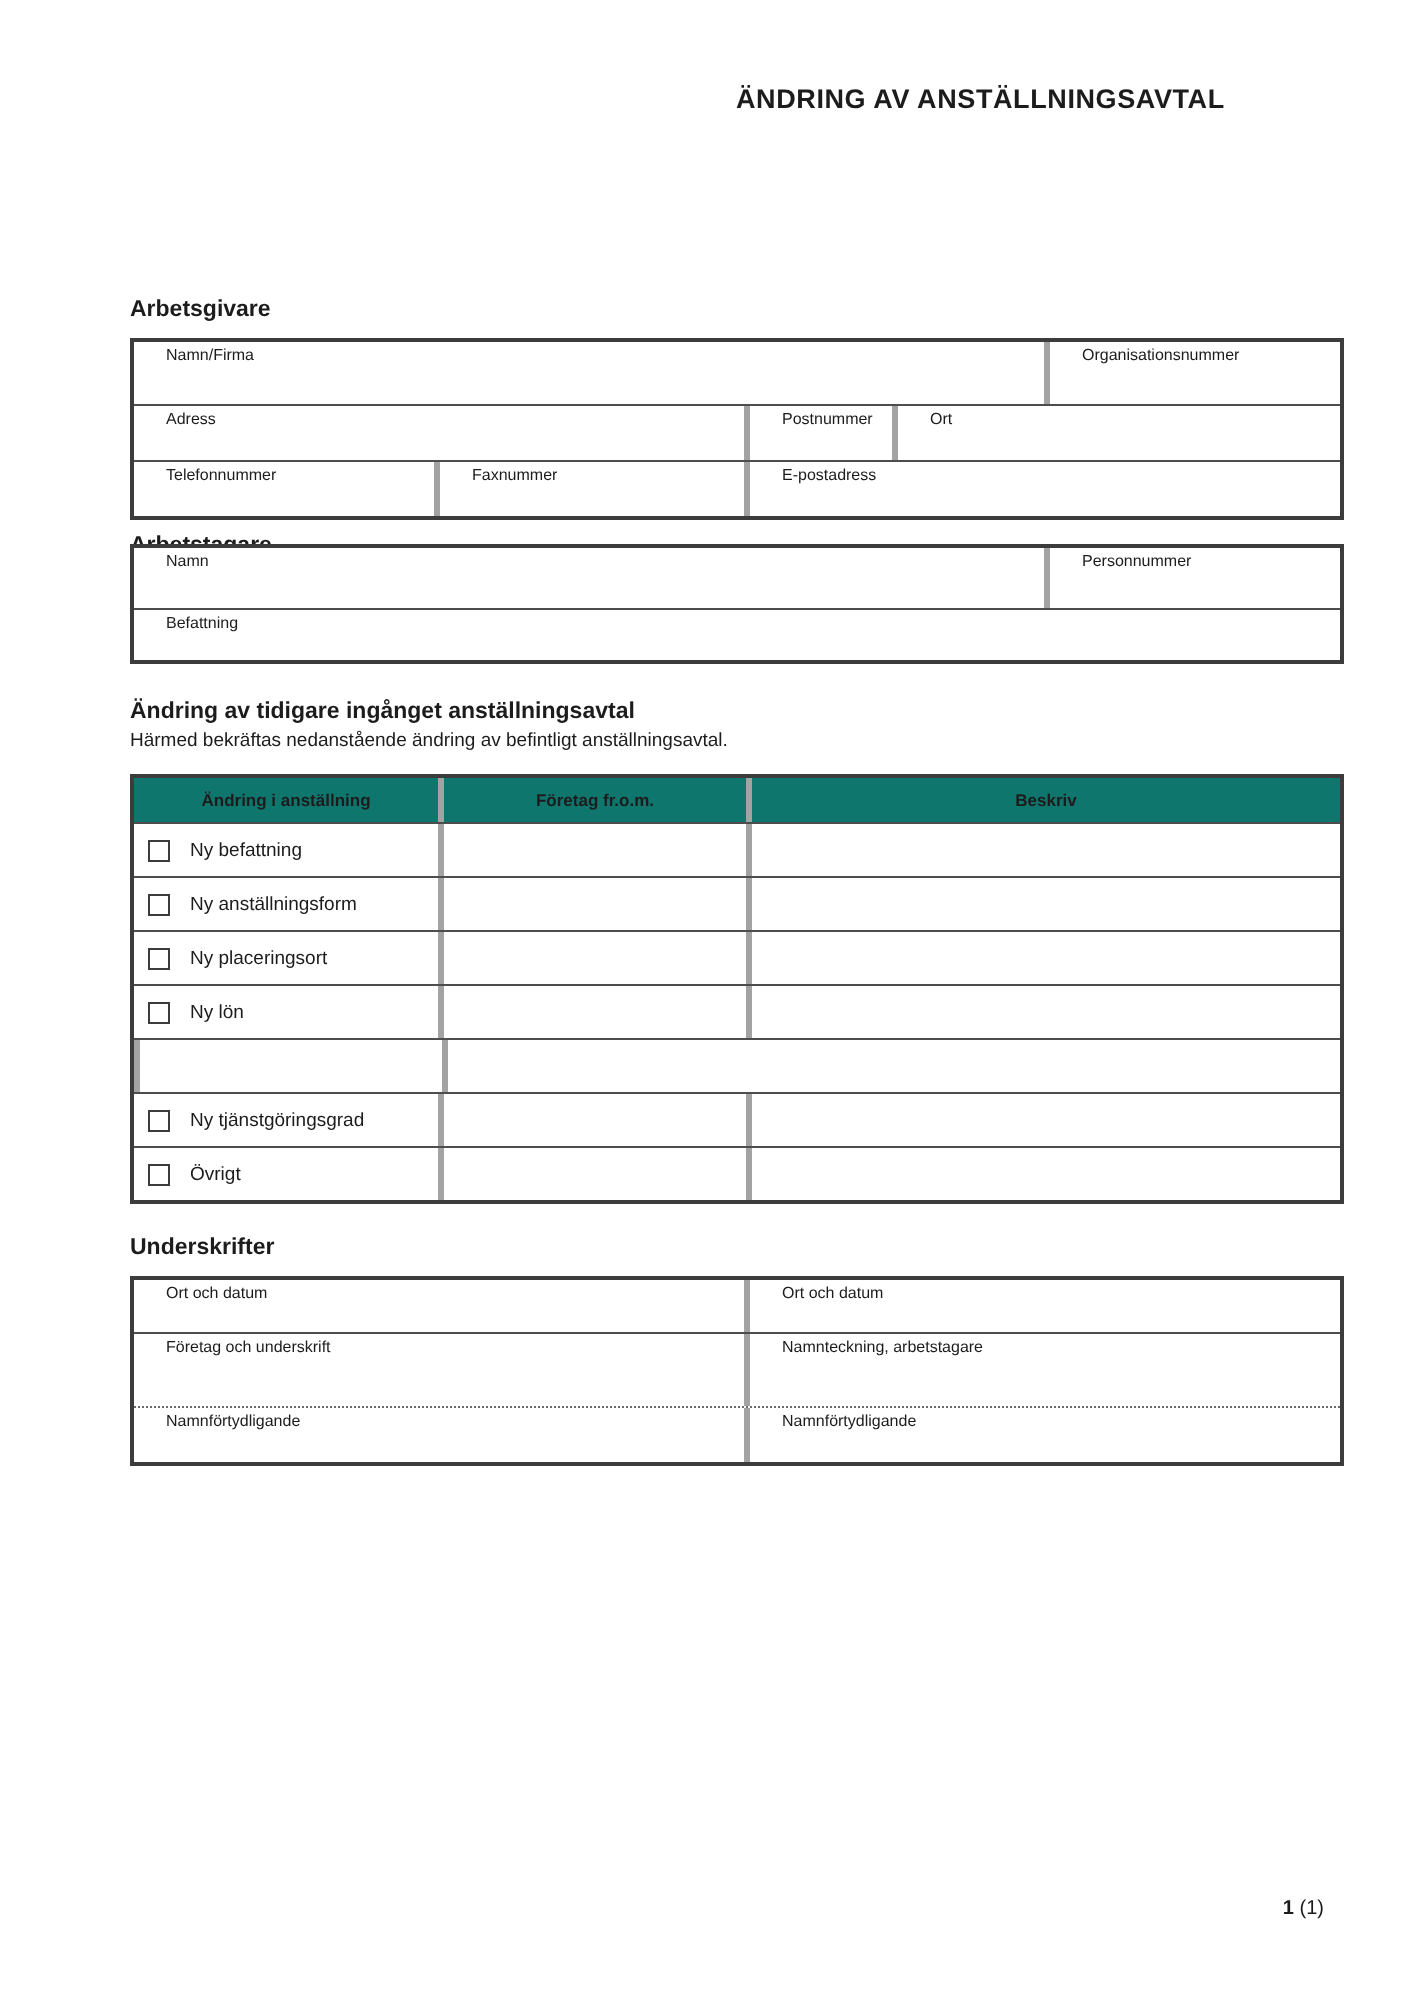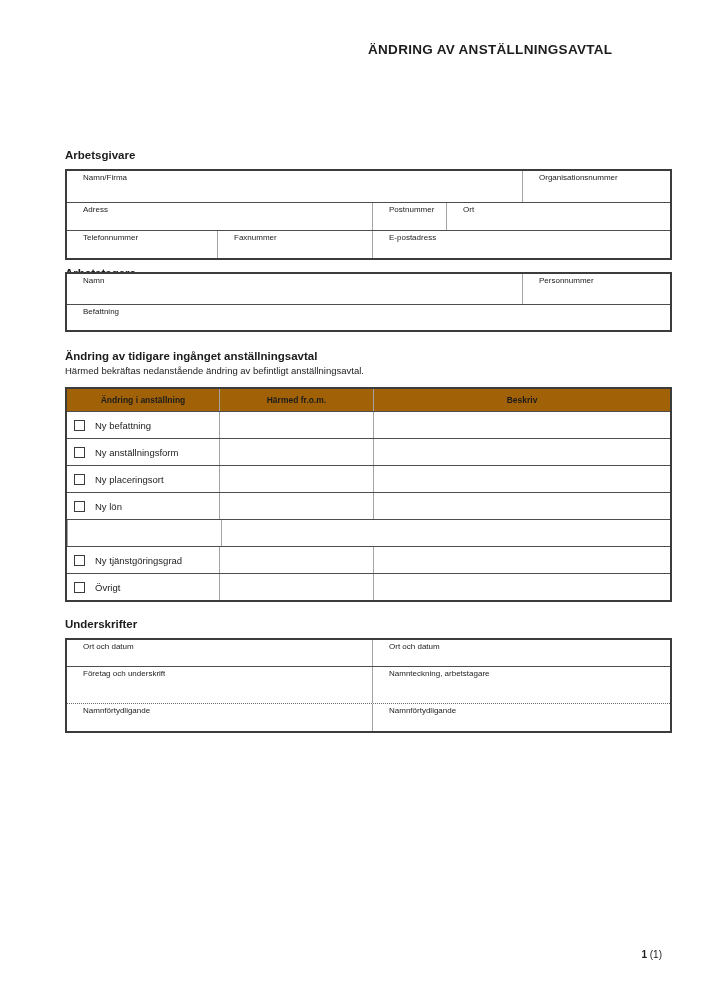--- a/index.html
+++ b/index.html
@@ -18,26 +18,26 @@
     position:absolute;left:65px;font-size:9.5px;white-space:nowrap;
   }
   .tbl{
     position:absolute;left:65px;width:607px;box-sizing:border-box;
     border:2px solid #3c3c3c;background:#fff;
   }
   .row{display:flex;box-sizing:border-box;border-top:1px solid #4d4d4d;}
   .row.first{border-top:none;}
   .row.dotted-top{border-top:1px dotted #6a6a6a;}
   .cell{
-    position:relative;box-sizing:border-box;border-left:1px solid #a3a3a3;
+    position:relative;box-sizing:border-box;border-left:3px solid #a3a3a3;
     padding:2px 4px;overflow:hidden;
   }
   .cell.cfirst{border-left:none;}
   .lbl{font-size:8px;color:#1c1c1c;display:block;line-height:10px;padding-left:12px;}
-  .hdr-row{background:#a16207;}
+  .hdr-row{background:#0f766e;}
   .hdr-cell{
     display:flex;align-items:center;justify-content:center;
     font-size:8.5px;font-weight:bold;
   }
   .chk-cell{display:flex;align-items:center;gap:10px;padding-left:7px;}
   .chk-box{
     width:11px;height:11px;box-sizing:border-box;border:1px solid #3c3c3c;background:#fff;flex:0 0 auto;
   }
   .chk-label{font-size:9.5px;}
   .page-num{
@@ -105,21 +105,21 @@
       </div>
     </div>
   </div>
 
   <div class="sec-heading" style="top:350px">Ändring av tidigare ingånget anställningsavtal</div>
   <div class="sub-text" style="top:365px">Härmed bekräftas nedanstående ändring av befintligt anställningsavtal.</div>
 
   <div class="tbl" style="top:387px">
     <div class="row first hdr-row" style="height:22px">
       <div class="cell cfirst hdr-cell" style="width:152px">Ändring i anställning</div>
-      <div class="cell hdr-cell" style="width:154px">Härmed fr.o.m.</div>
+      <div class="cell hdr-cell" style="width:154px">Företag fr.o.m.</div>
       <div class="cell hdr-cell" style="flex:1">Beskriv</div>
     </div>
 
     <div class="row" style="height:27px">
       <div class="cell cfirst chk-cell" style="width:152px">
         <span class="chk-box"></span>
         <span class="chk-label">Ny befattning</span>
       </div>
       <div class="cell" style="width:154px"></div>
       <div class="cell" style="flex:1"></div>

